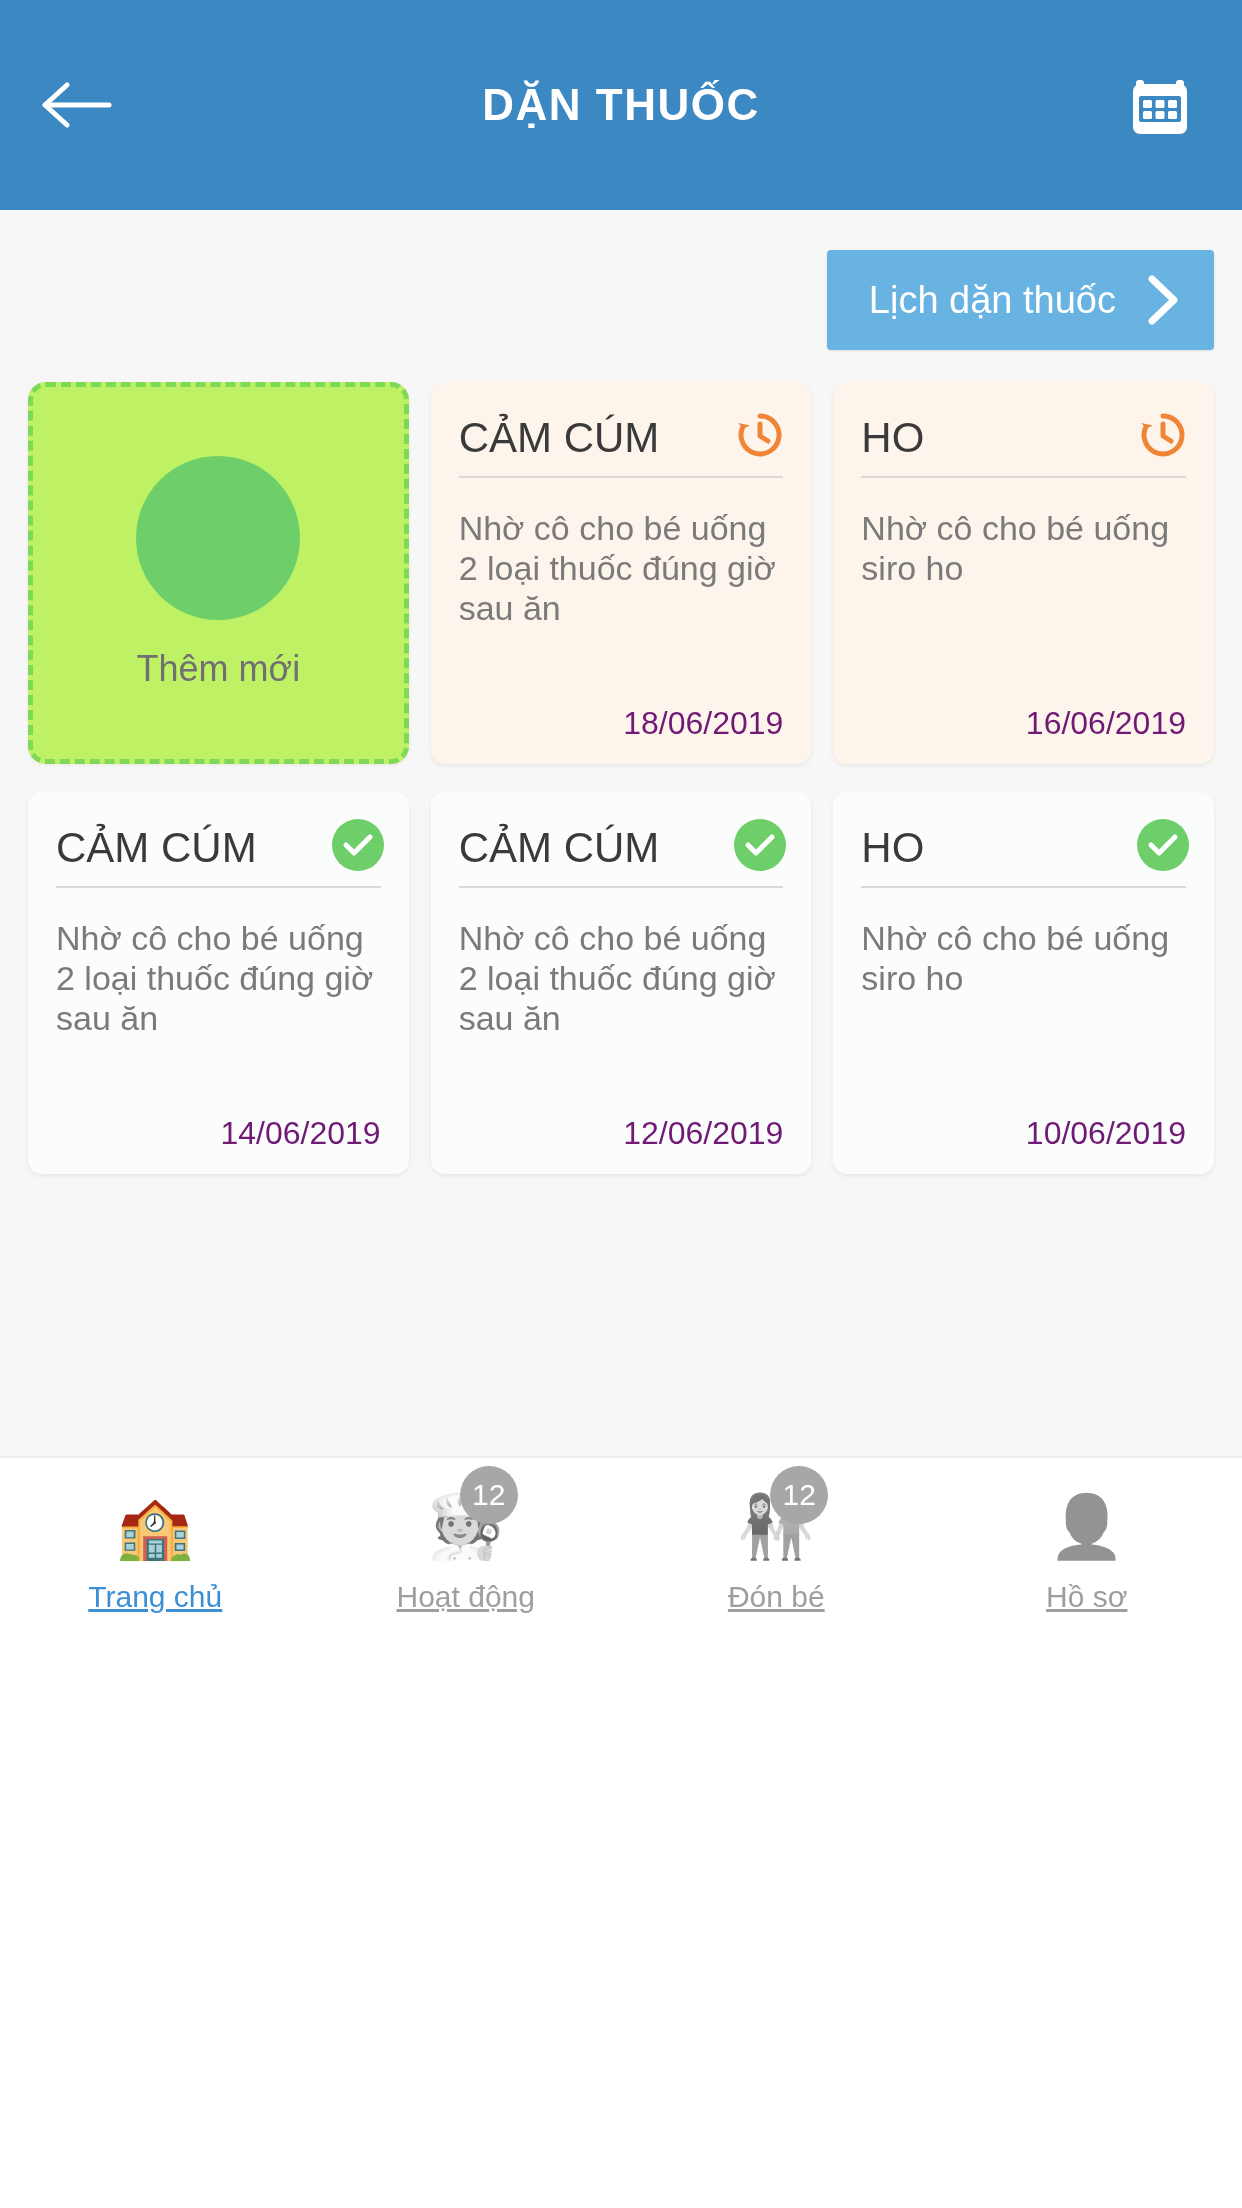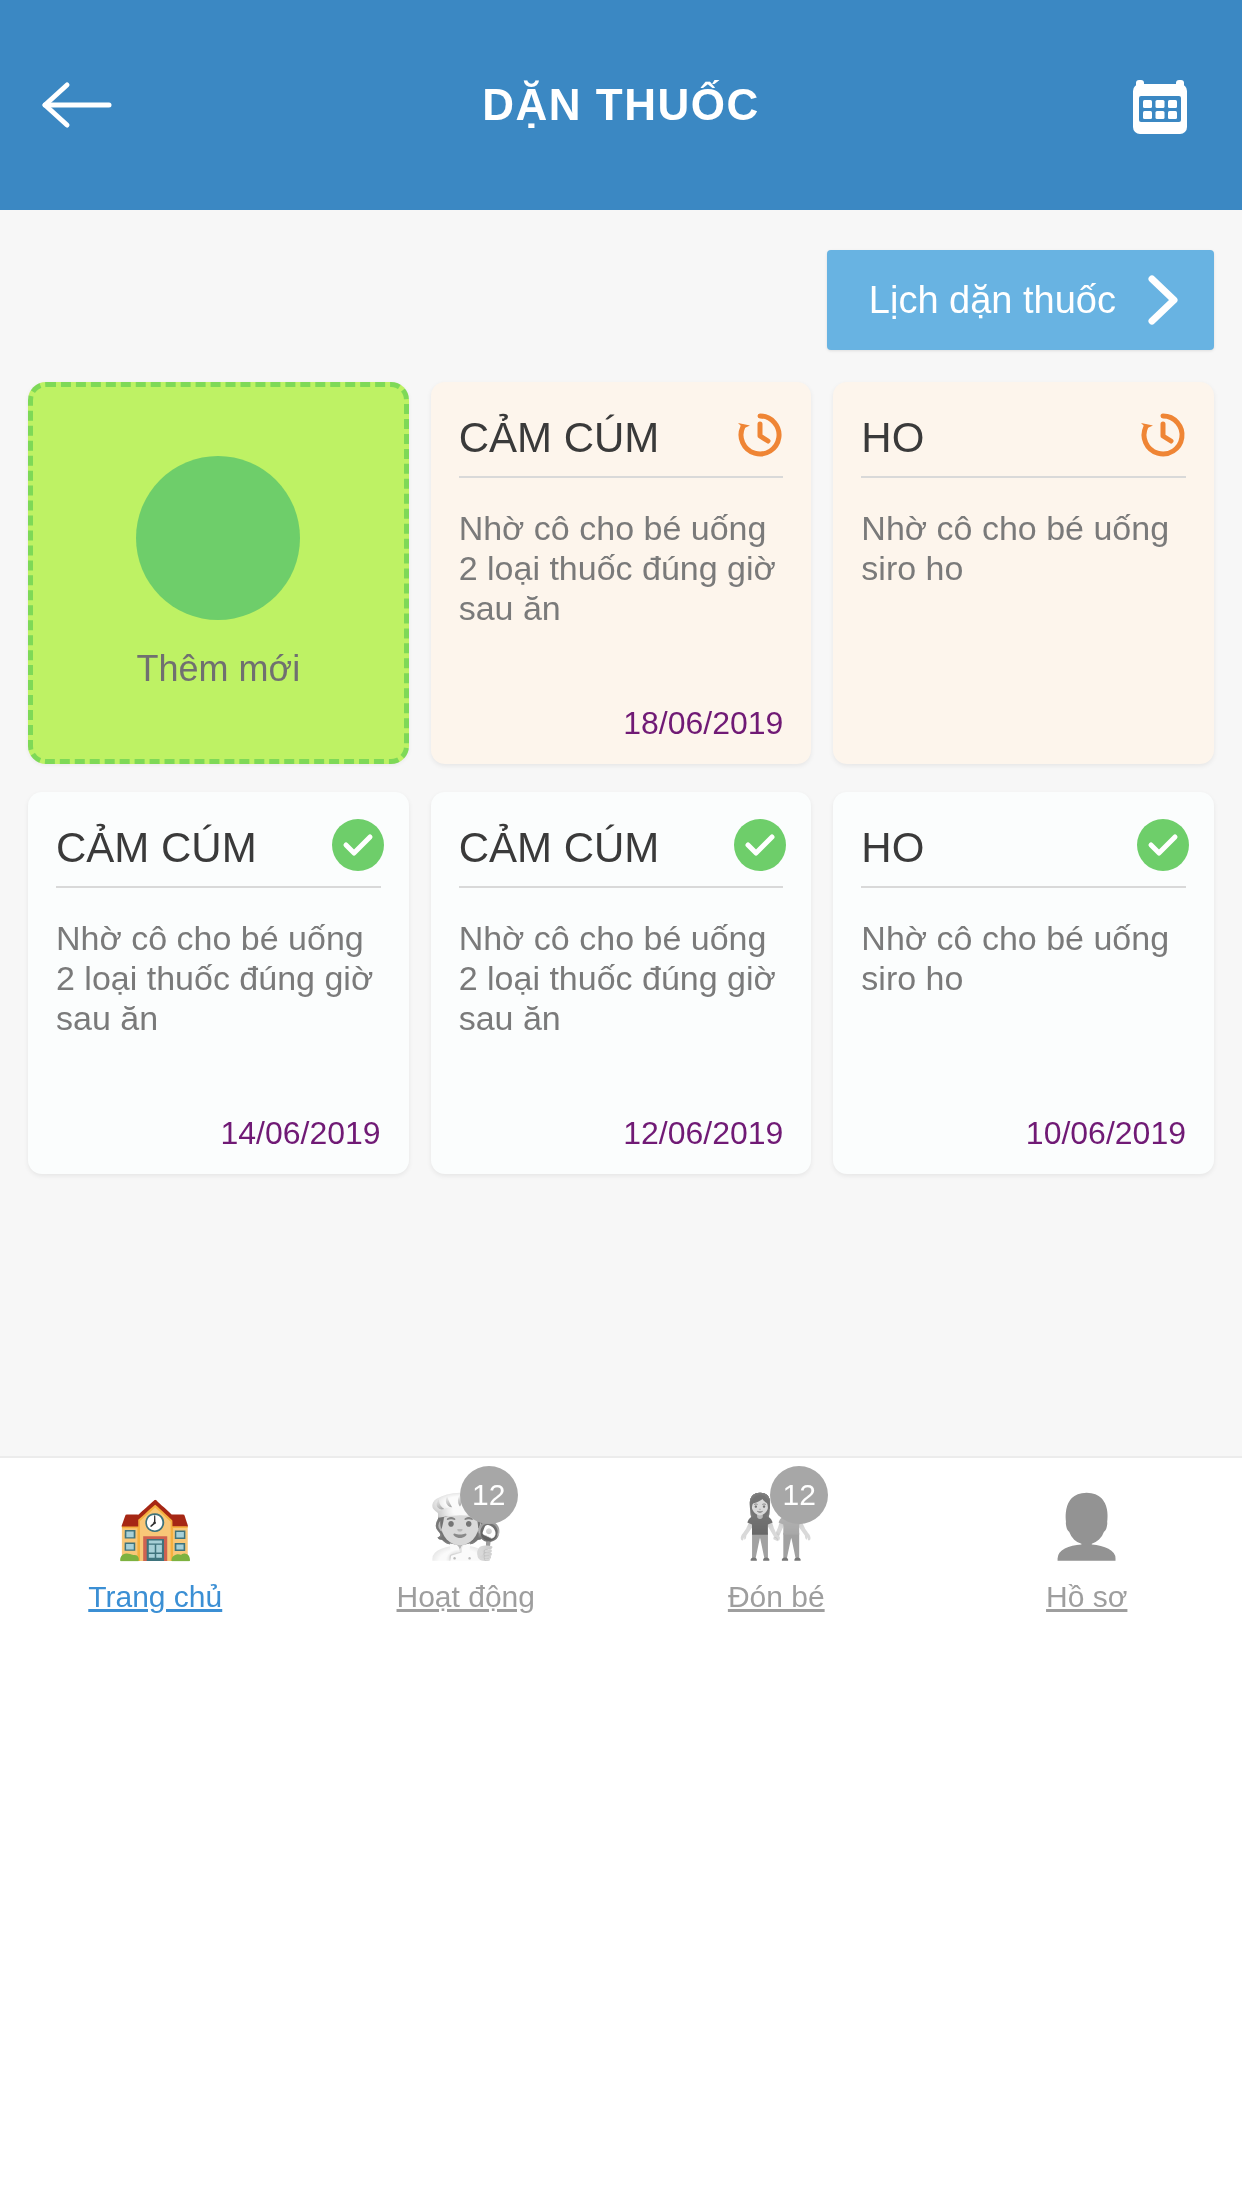--- a/index.html
+++ b/index.html
@@ -334,20 +334,21 @@
         <div class="card-badge">
           <svg width="50" height="50" viewBox="0 0 50 50">
             <path d="M25 6 a19 19 0 1 1 -17.2 11" stroke="#ef8535" stroke-width="5" fill="none" stroke-linecap="round"></path>
             <path d="M3 13 L8.5 18.5 L15 15.5 Z" fill="#ef8535"></path>
             <path d="M25 14 V26 L33 31" stroke="#ef8535" stroke-width="5" fill="none" stroke-linecap="round" stroke-linejoin="round"></path>
           </svg>
         </div>
         <div class="card-title">HO</div>
         <div class="card-rule"></div>
         <div class="card-body">Nhờ cô cho bé uống siro ho</div>
+        <div class="card-date">16/06/2019</div>
       </div>
 
       <div class="card card-done">
         <div class="card-badge">
           <div class="badge-check">
             <svg width="32" height="26" viewBox="0 0 32 26">
               <path d="M4 13 L12 21 L28 5" stroke="#ffffff" stroke-width="5" fill="none" stroke-linecap="round" stroke-linejoin="round"></path>
             </svg>
           </div>
         </div>

